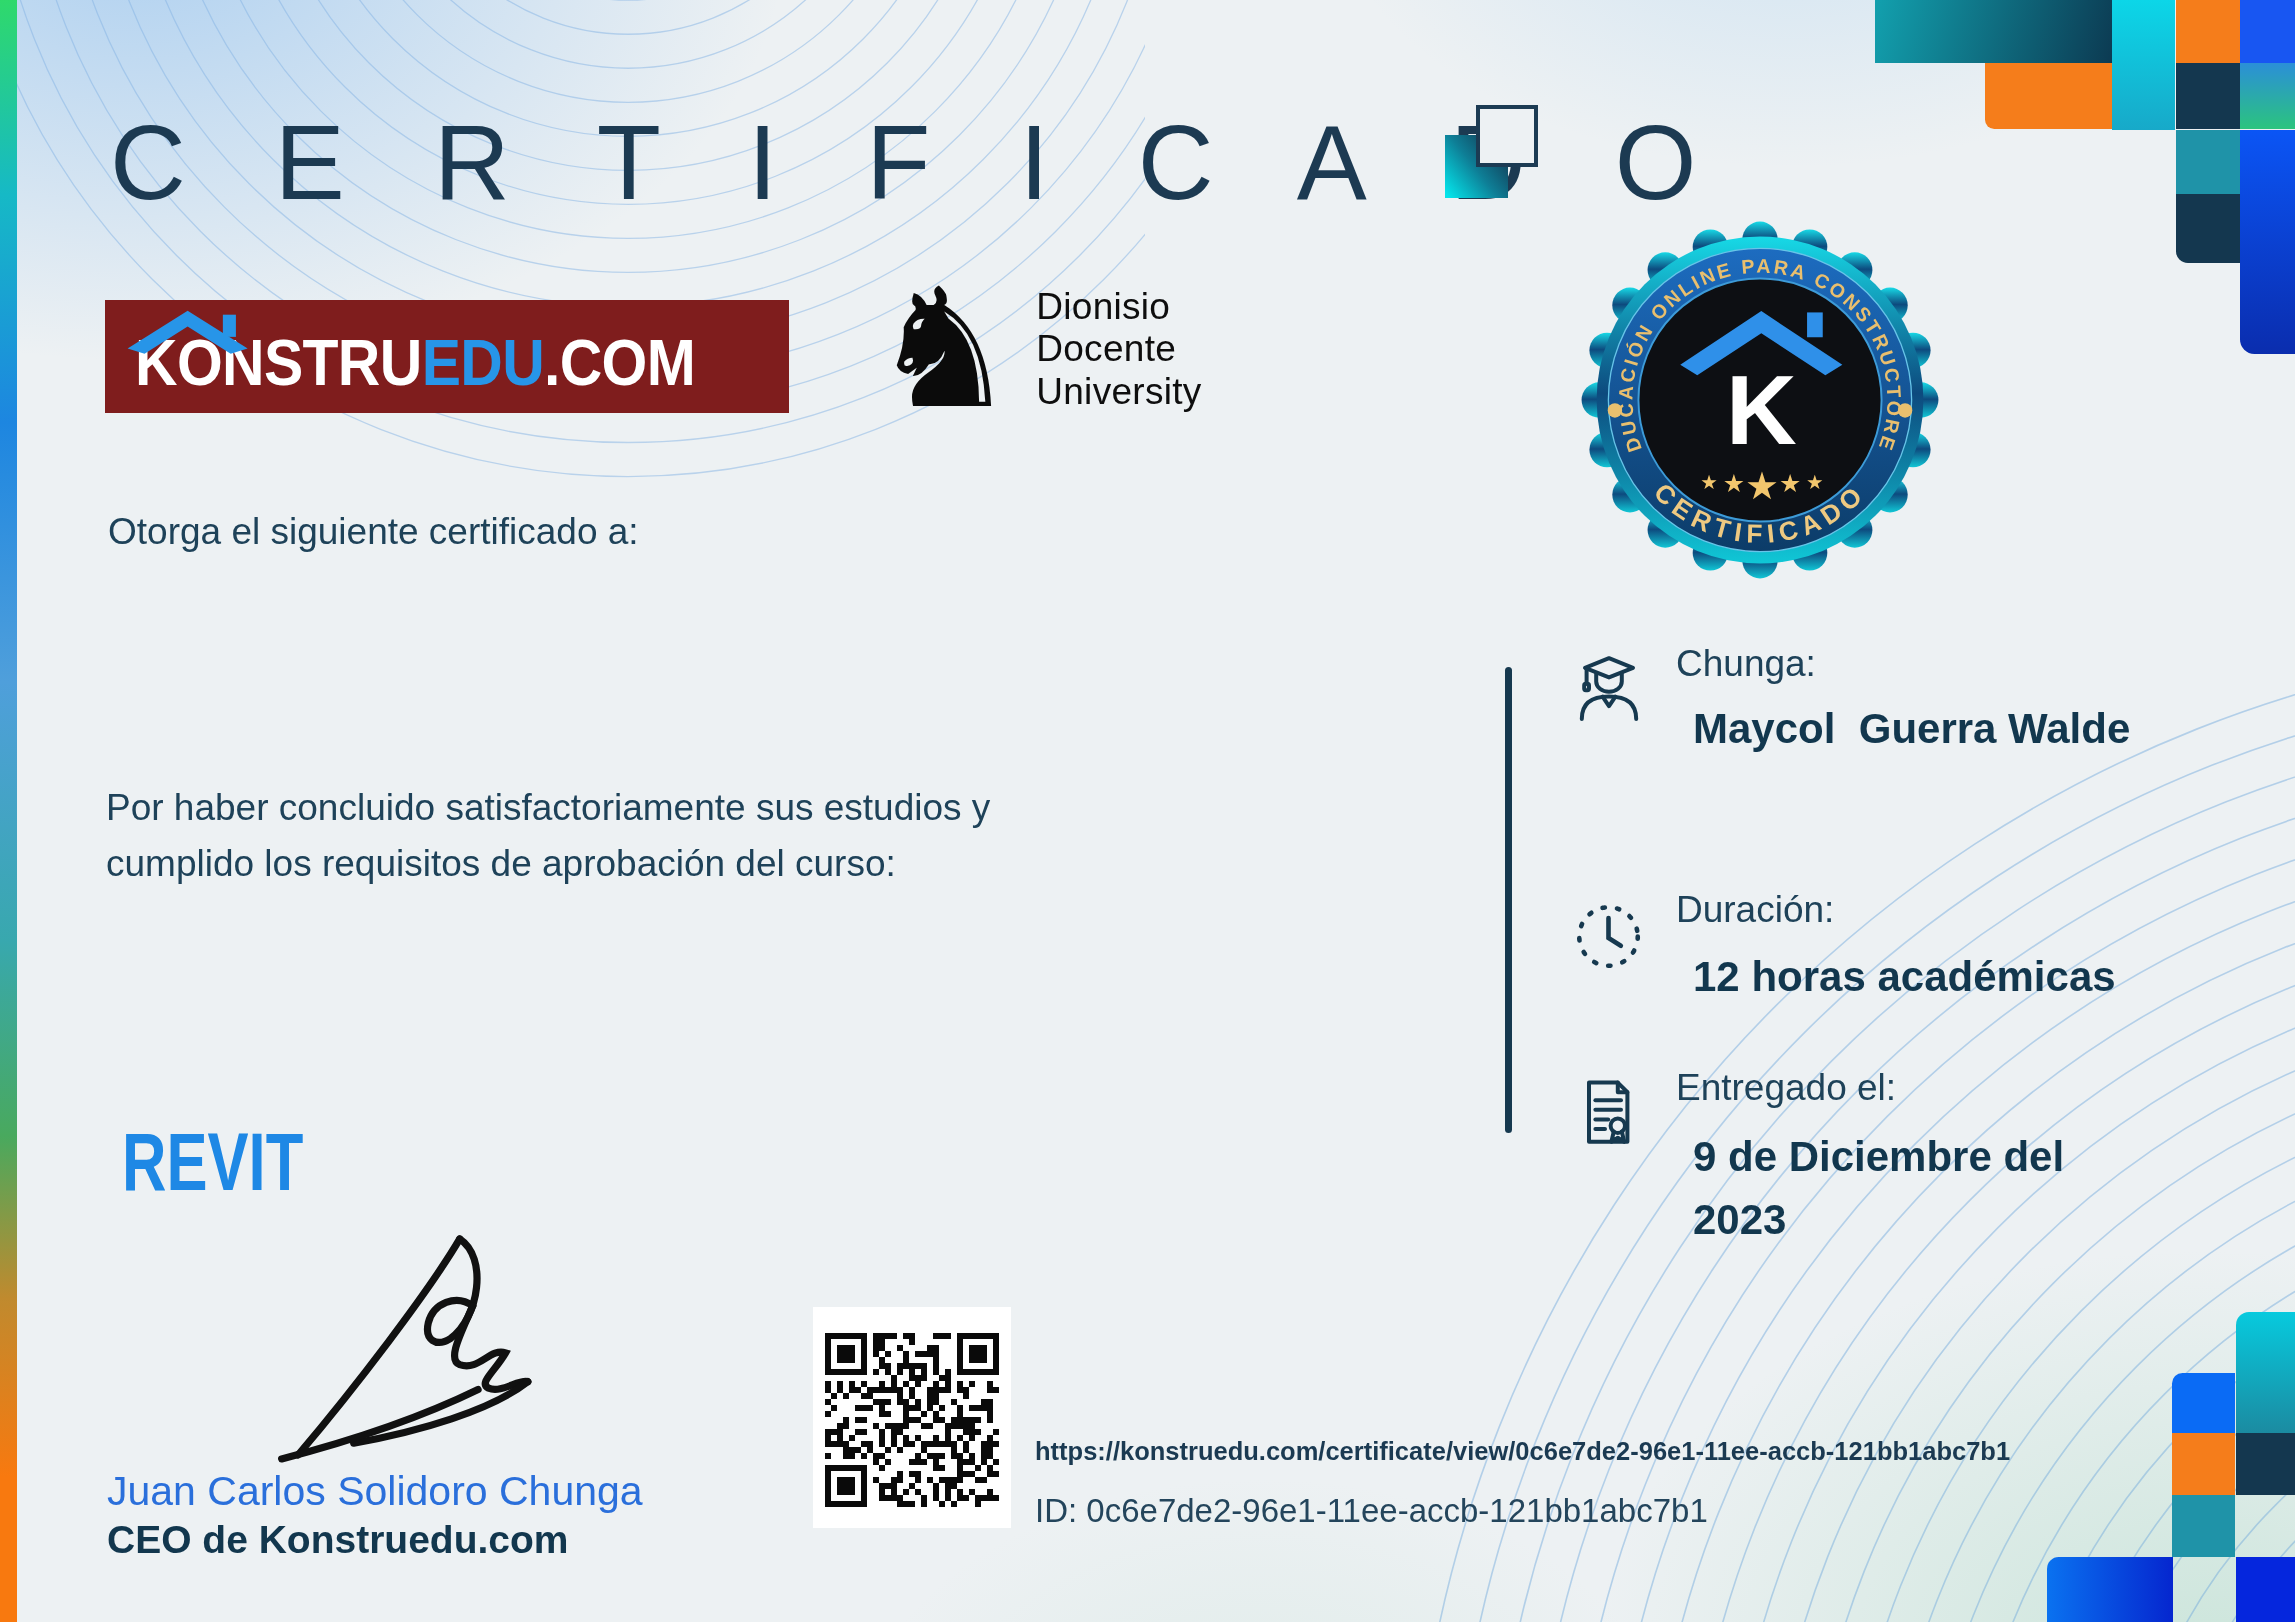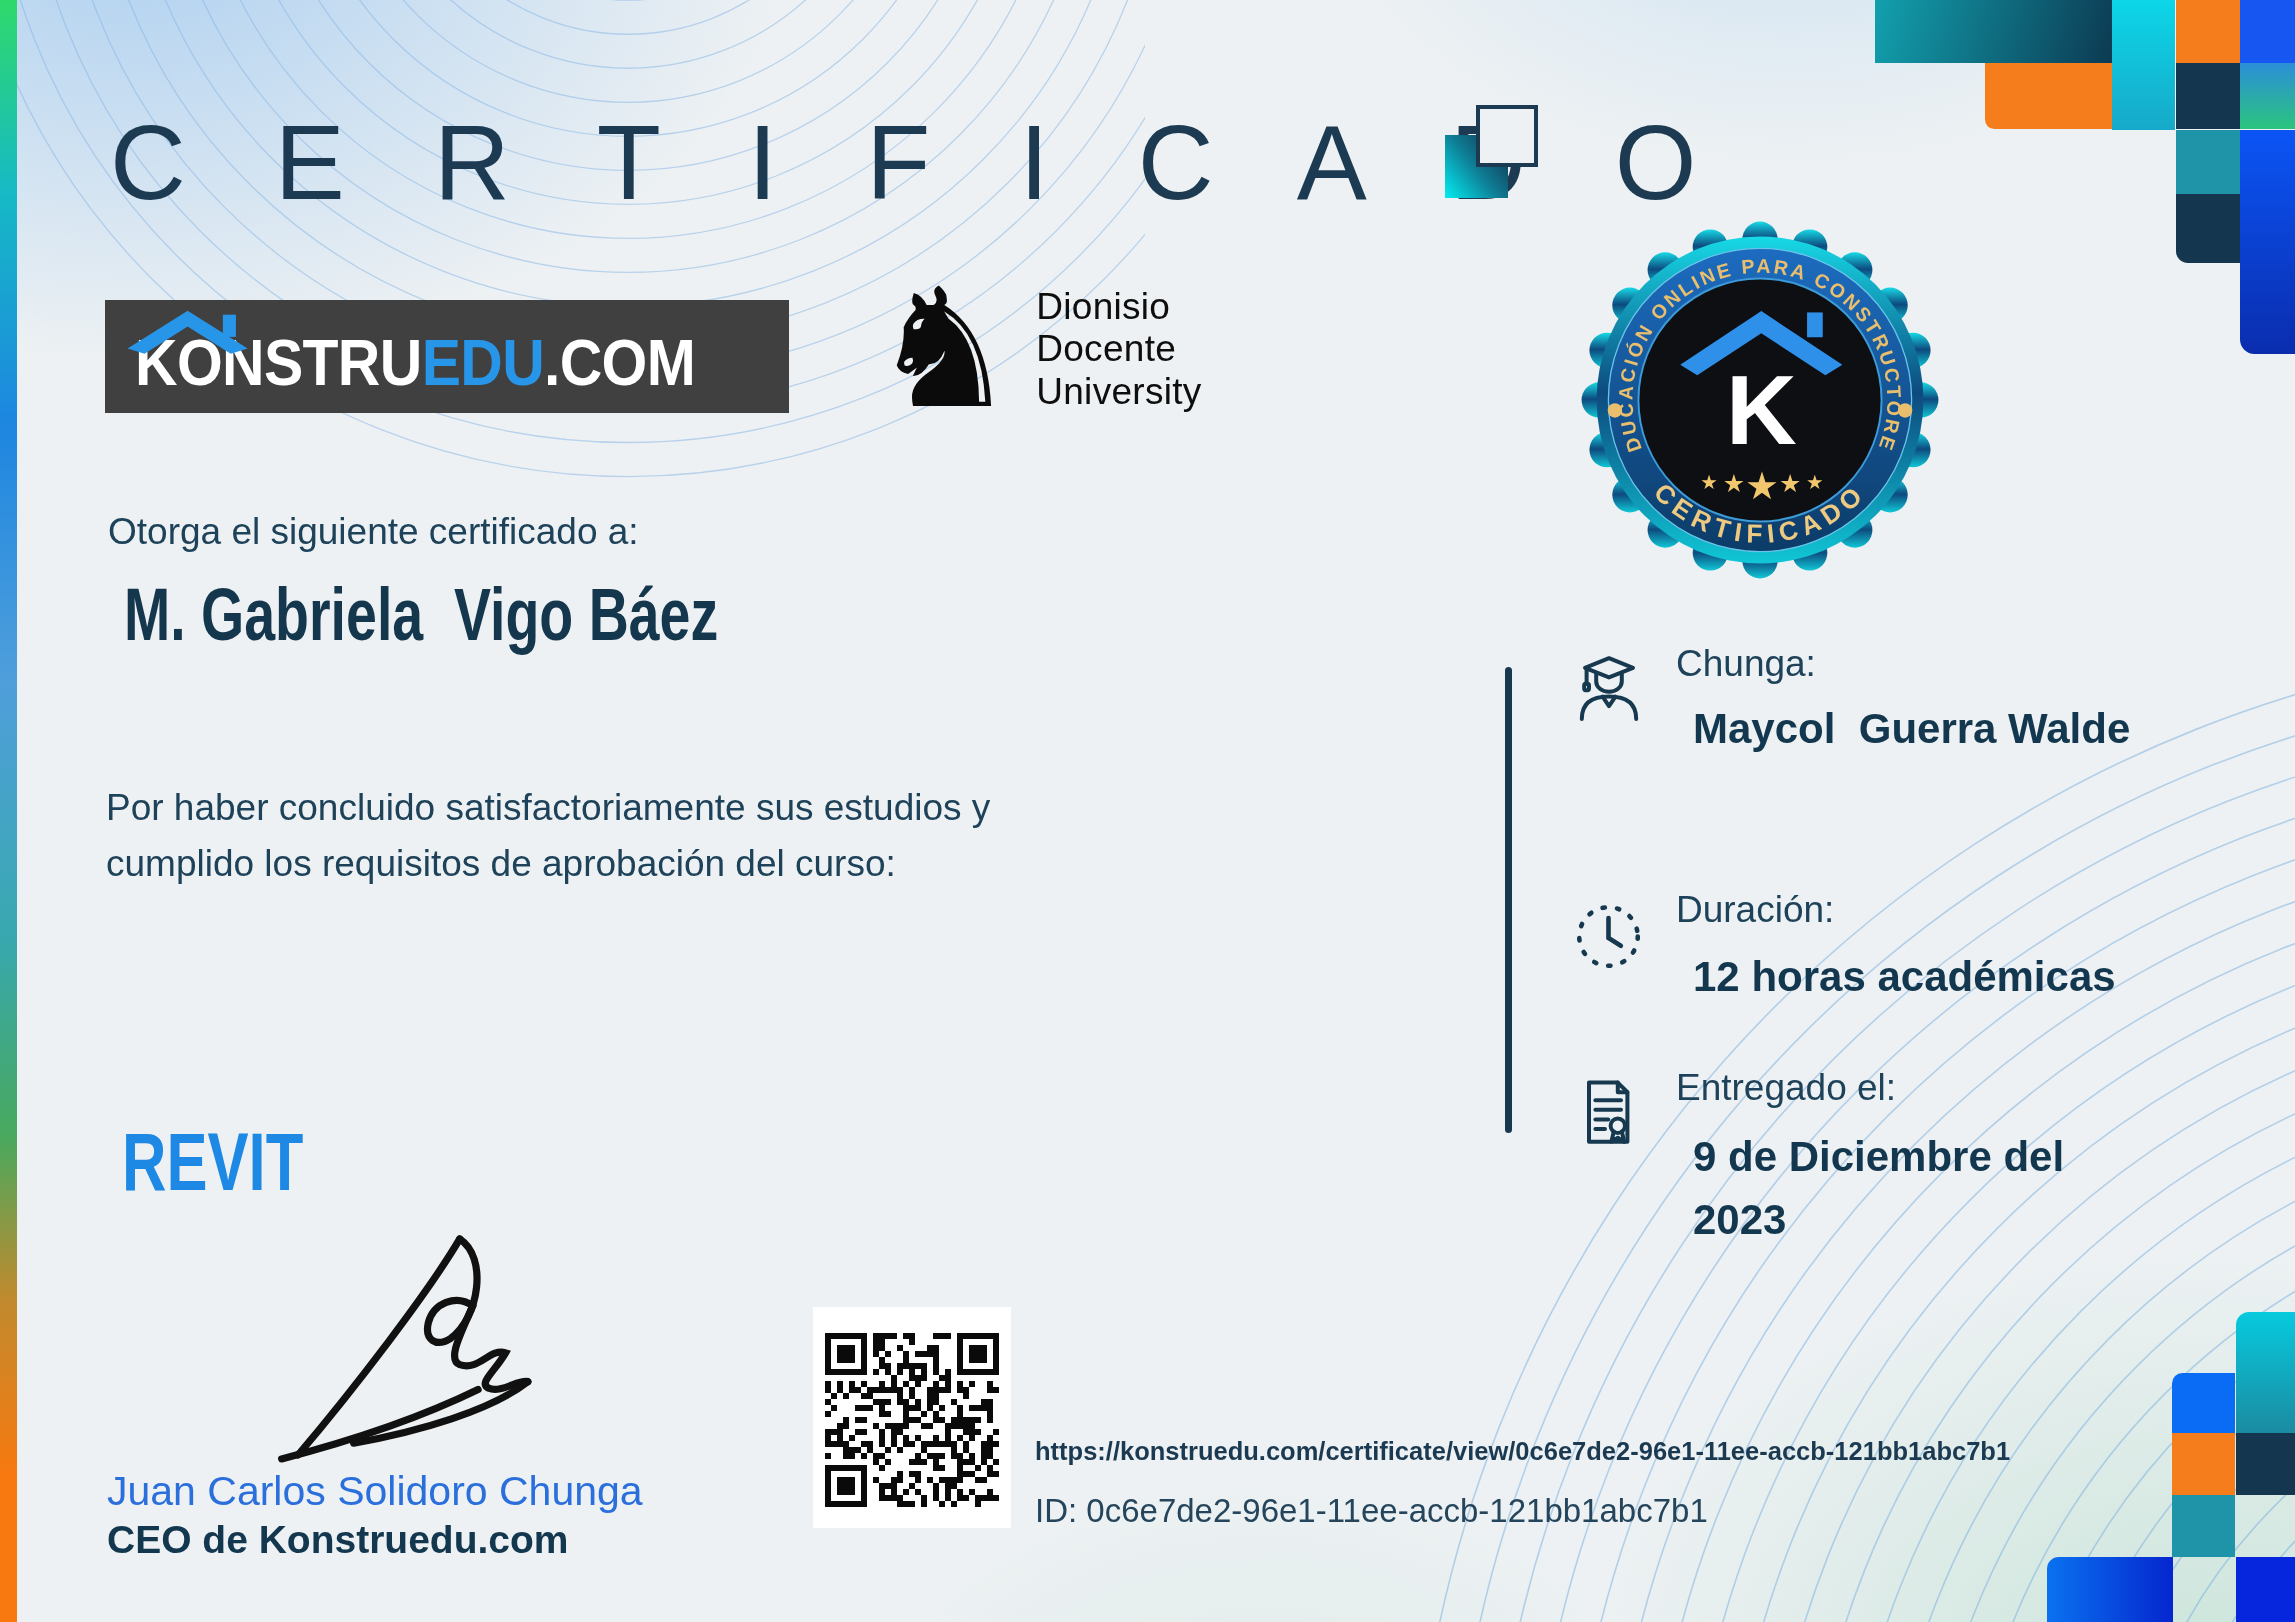--- a/index.html
+++ b/index.html
@@ -22,21 +22,21 @@
   
   .blk{position:absolute;}
 
   
   .title{position:absolute;left:110px;top:103px;font-size:105px;font-weight:400;letter-spacing:.285em;color:#1c3a52;white-space:nowrap;}
   .sq-fill{position:absolute;left:1445px;top:135px;width:63px;height:63px;
     background:linear-gradient(52deg,#04e4ea 4%,#0e7e96 48%,#123a54 88%);}
   .sq-outline{position:absolute;left:1476px;top:105px;width:54px;height:54px;border:4.6px solid #1c3b53;background:#edf1f3;}
 
   
-  .logo-box{position:absolute;left:105px;top:300px;width:684px;height:113px;background:#404040;}
+  .logo-box{position:absolute;left:105px;top:300px;width:684px;height:113px;background:#7f1d1d;}
   .logo-roof{position:absolute;left:19.6px;top:7.9px;}
   .logo-text{position:absolute;left:30px;top:26px;font-size:64px;font-weight:bold;white-space:nowrap;
     transform:scaleX(.92);transform-origin:0 50%;letter-spacing:-0.7px;}
   .logo-text .w{color:#fff;} .logo-text .b{color:#2795e8;}
 
   
   .dru{position:absolute;left:870px;top:267px;display:flex;align-items:center;}
   .dru-horse{font-family:"DejaVu Sans",sans-serif;font-size:165px;line-height:1;color:#0b0b0b;}
   .dru-text{margin-left:18.3px;font-size:37px;line-height:1.14;color:#0e0e0e;letter-spacing:0.3px;}
 
@@ -219,21 +219,20 @@
     <g>
       <text class="badge-star" x="202" y="416" font-size="30" text-anchor="middle">★</text>
       <text class="badge-star" x="240" y="420" font-size="38" text-anchor="middle">★</text>
       <text class="badge-star" x="283" y="432" font-size="58" text-anchor="middle">★</text>
       <text class="badge-star" x="326" y="420" font-size="38" text-anchor="middle">★</text>
       <text class="badge-star" x="364" y="416" font-size="30" text-anchor="middle">★</text>
     </g>
   </svg>
 
   <div class="intro">Otorga el siguiente certificado a:</div>
-  <div class="name-line"><span class="cond">M. Gabriela &nbsp;Vigo Báez</span></div>
   <div class="para">
     <div>Por haber concluido satisfactoriamente sus estudios y</div>
     <div>cumplido los requisitos de aprobación del curso:</div>
   </div>
   <div class="course">
     <div><span class="cond">REVIT</span></div>
   </div>
 
   <div class="divider"></div>
 

